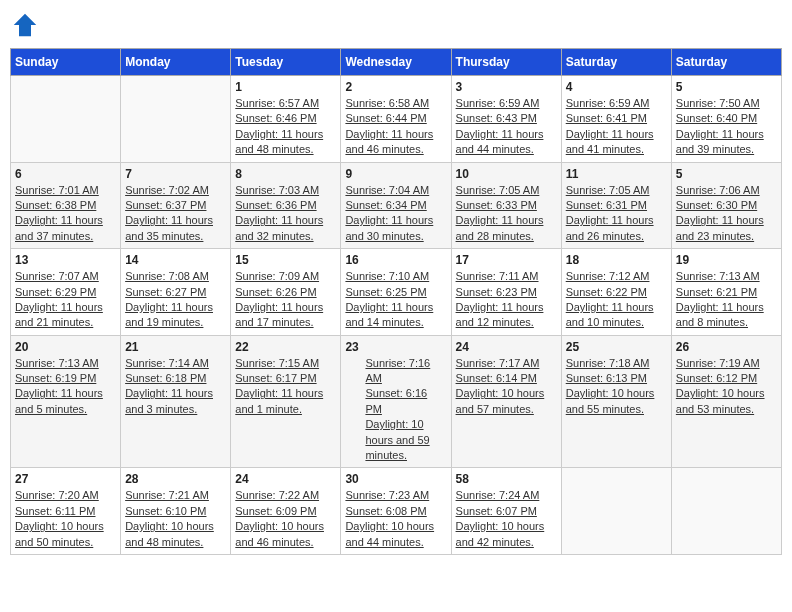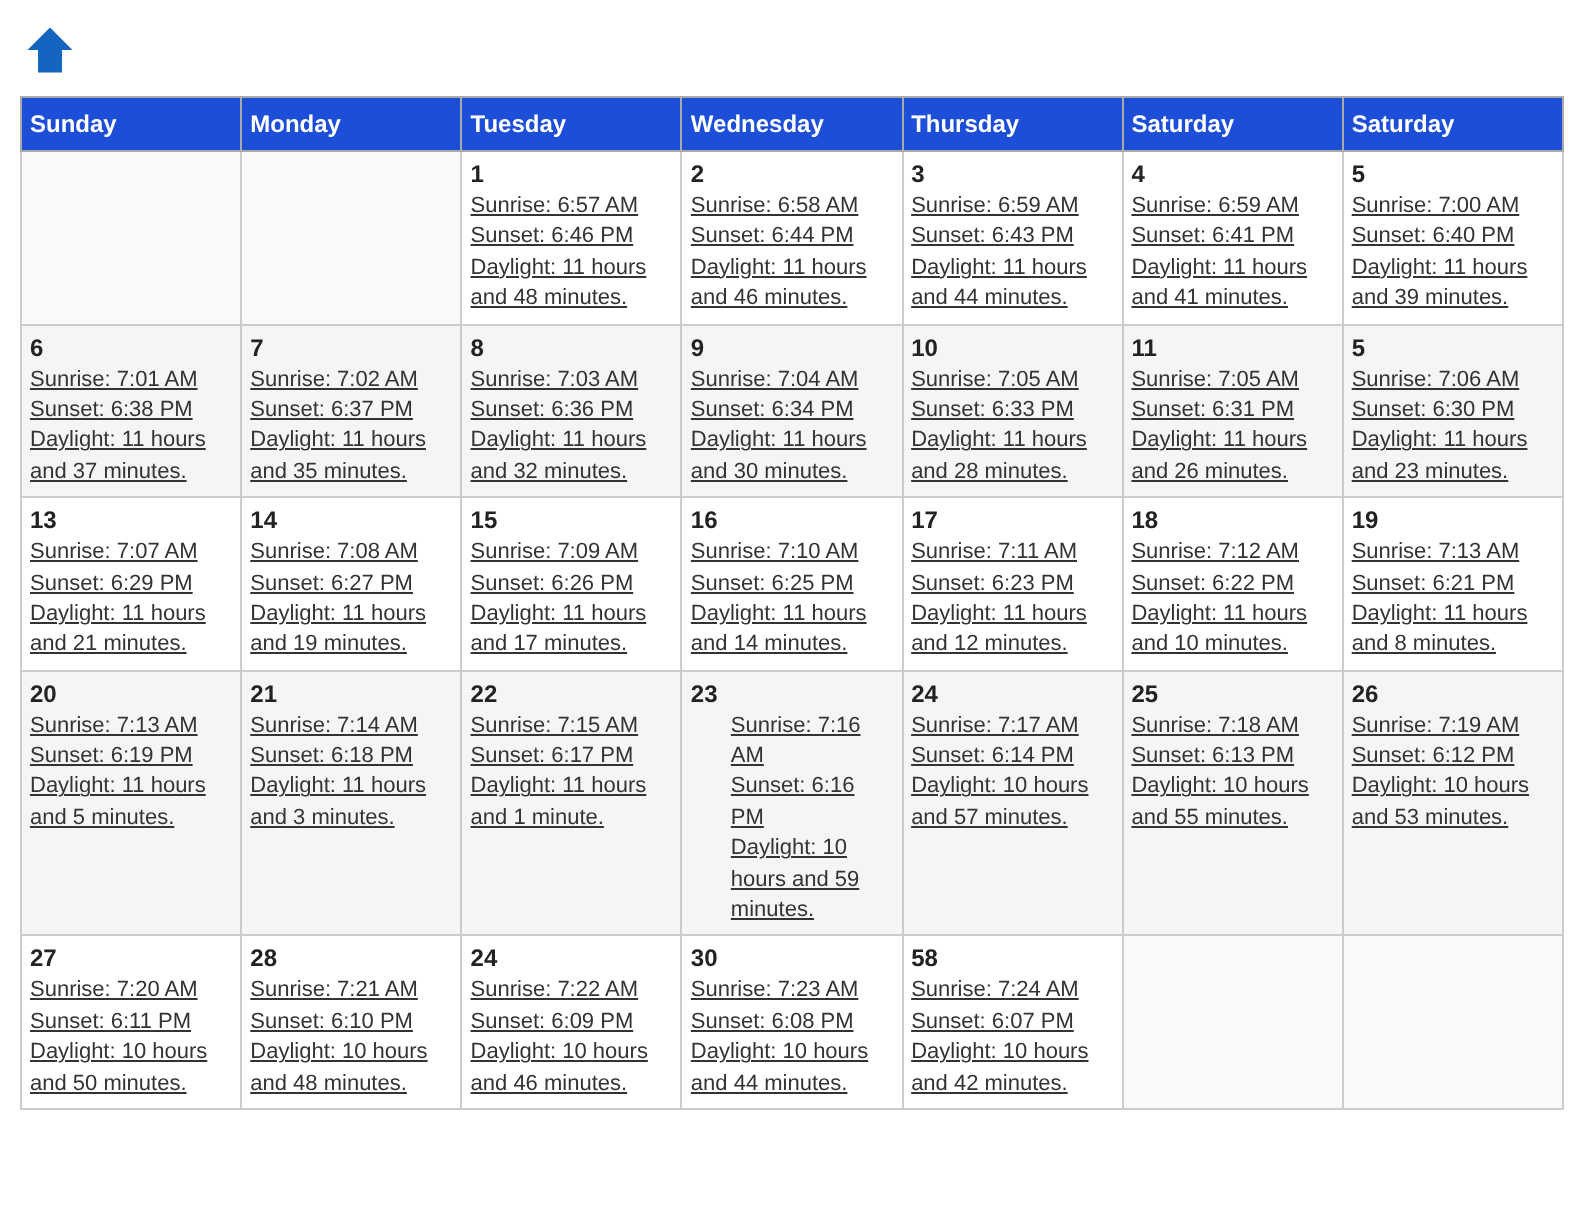--- a/index.html
+++ b/index.html
@@ -143,21 +143,21 @@
 Daylight: 11 hours and 44 minutes.</div>
         </td>
         <td>
           <span class="day-num">4</span>
           <div class="day-info" style="white-space: pre-line;">Sunrise: 6:59 AM
 Sunset: 6:41 PM
 Daylight: 11 hours and 41 minutes.</div>
         </td>
         <td>
           <span class="day-num">5</span>
-          <div class="day-info" style="white-space: pre-line;">Sunrise: 7:00 AM
+          <div class="day-info" style="white-space: pre-line;">Sunrise: 7:50 AM
 Sunset: 6:40 PM
 Daylight: 11 hours and 39 minutes.</div>
         </td>
       </tr>
       <tr>
         <td>
           <span class="day-num">6</span>
           <div class="day-info" style="white-space: pre-line;">Sunrise: 7:01 AM
 Sunset: 6:38 PM
 Daylight: 11 hours and 37 minutes.</div>

